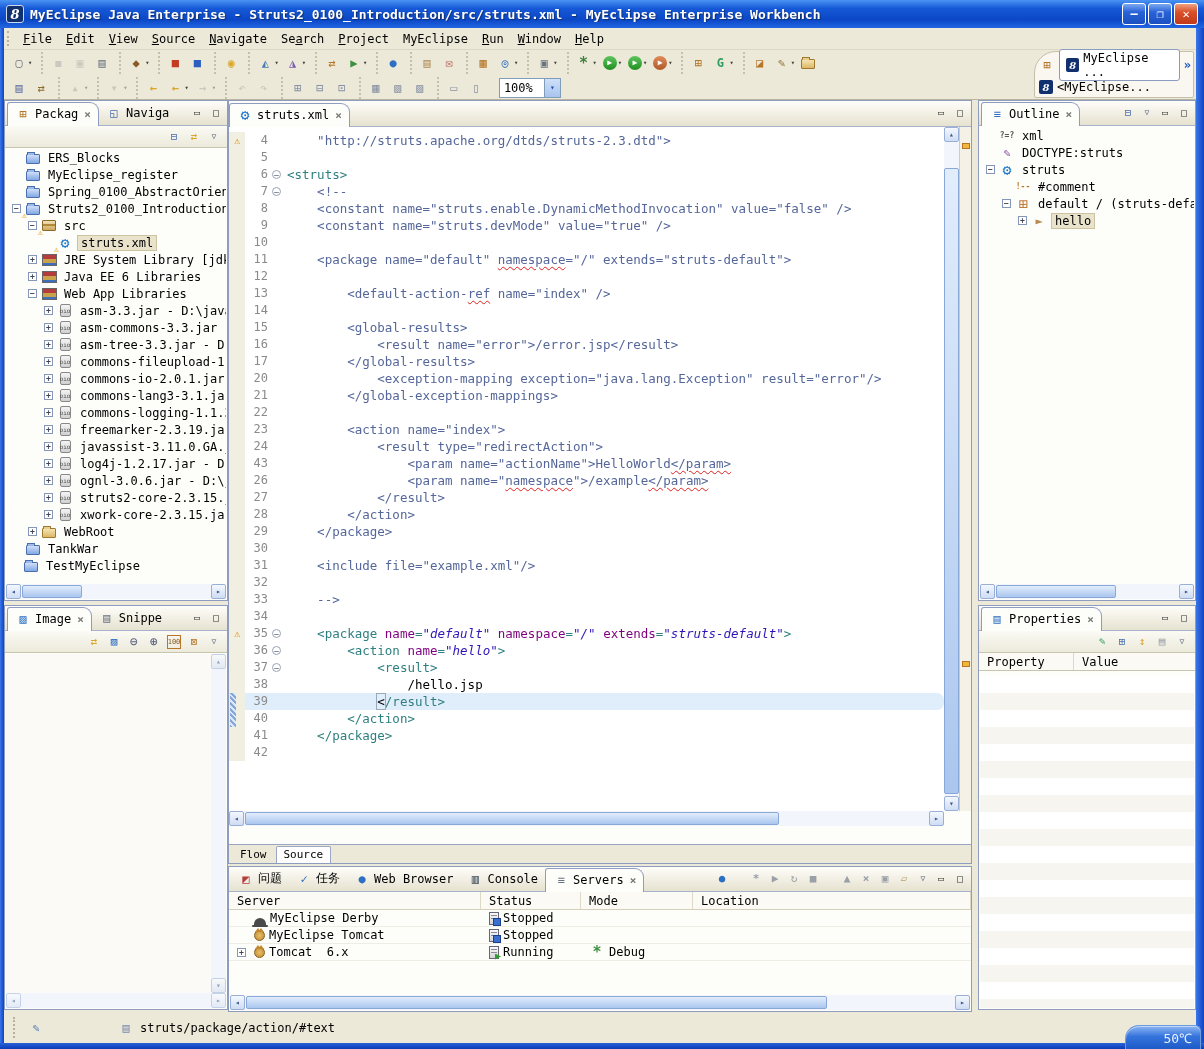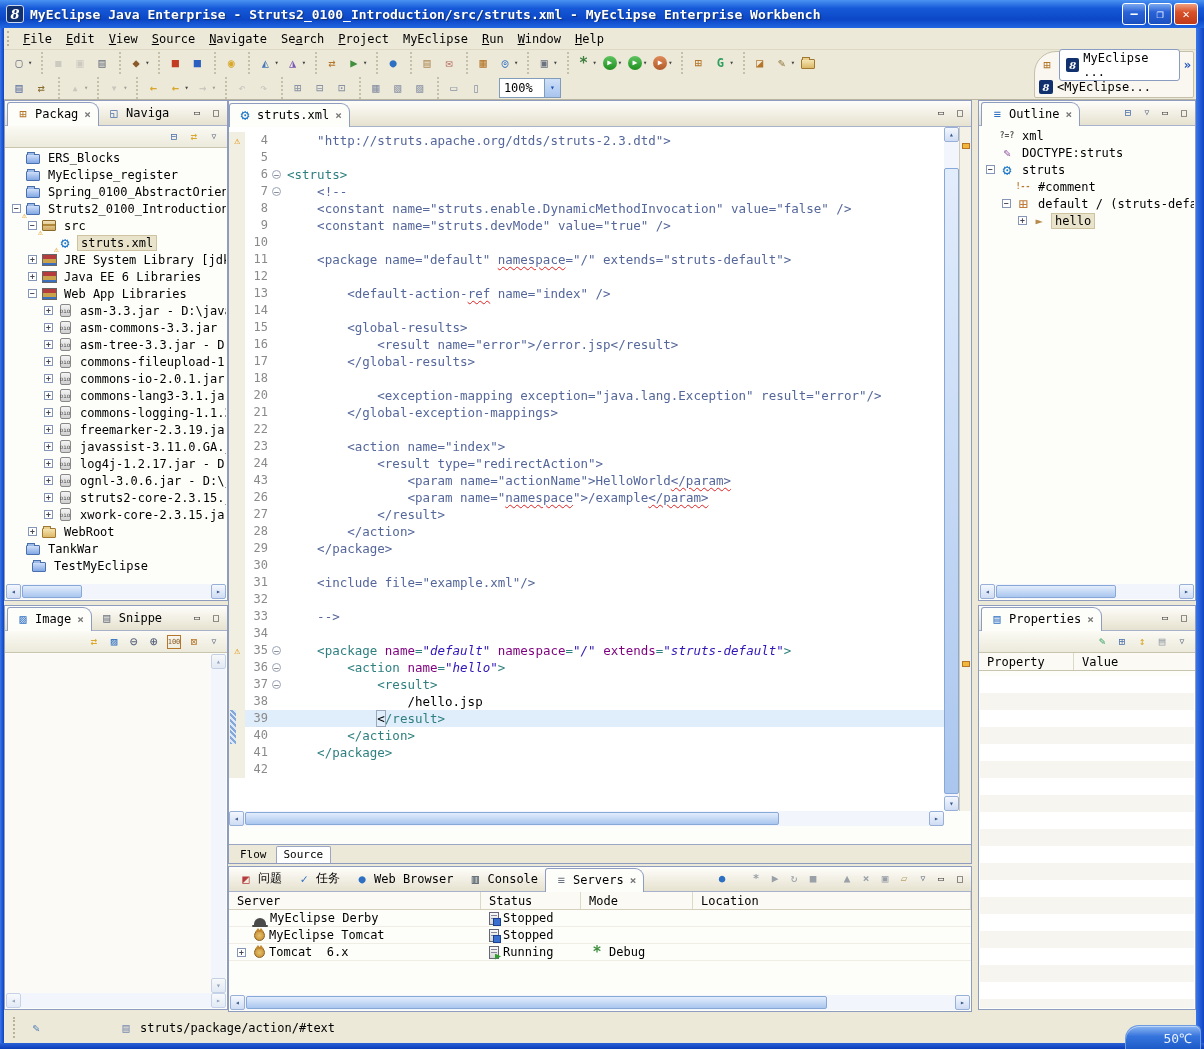--- a/index.html
+++ b/index.html
@@ -118,21 +118,21 @@
   .sbh { display:flex; height:15px; }
   .sbv { display:flex; flex-direction:column; width:15px; }
 
   
   #editor { left:228px; top:100px; width:744px; height:764px; }
   .edtabs { height:26px; background:linear-gradient(#fefdf9,#e6e2d0); border-bottom:1px solid #a8b2cc;
       display:flex; align-items:flex-end; position:relative; }
   .edbody { position:absolute; left:0; right:0; top:26px; bottom:52px; background:#fff; overflow:hidden; }
   #lines { position:absolute; left:0; top:5px; right:27px; }
   .cline { display:flex; height:17px; line-height:17px; font-size:12.5px; white-space:pre; }
-  .cline.cur { background:#e0edfa; }
+  .cline.cur { background:#e0edfa;border-radius:7px; }
   .ann { width:16px; flex:none; background:#f1eee2; text-align:center; font-size:10px; color:#e09000; position:relative; }
   .ann .selmark { position:absolute; inset:0 9px 0 1px;
       background:repeating-linear-gradient(45deg,#86a8d8 0 2px,#dce8f8 2px 4px); }
   .lnum { width:26px; flex:none; color:#8a8a8a; text-align:right; padding-right:3px; font-size:12px; }
   .foldc { width:12px; flex:none; position:relative; }
   .foldm { position:absolute; top:4px; left:1px; width:9px; height:9px; border:1px solid #99a4b8; border-radius:50%;
       background:#fff; font:9px/8px "DejaVu Sans Mono"; text-align:center; color:#667; }
   .ctext { padding-left:4px; }
   .cm { color:#55679a; } .tg { color:#2e7f7f; } .at { color:#7f007f; }
   .vl { color:#3014b8; font-style:italic; } .tx { color:#000000; }
@@ -477,21 +477,21 @@
         <div class="trow" style="padding-left: 38px;"><span class="exp">+</span><span class="icw"><span class="ic jar">oıo</span></span><span class="tlabel">commons-lang3-3.1.jar</span></div>
         <div class="trow" style="padding-left: 38px;"><span class="exp">+</span><span class="icw"><span class="ic jar">oıo</span></span><span class="tlabel">commons-logging-1.1.3.</span></div>
         <div class="trow" style="padding-left: 38px;"><span class="exp">+</span><span class="icw"><span class="ic jar">oıo</span></span><span class="tlabel">freemarker-2.3.19.jar</span></div>
         <div class="trow" style="padding-left: 38px;"><span class="exp">+</span><span class="icw"><span class="ic jar">oıo</span></span><span class="tlabel">javassist-3.11.0.GA.ja</span></div>
         <div class="trow" style="padding-left: 38px;"><span class="exp">+</span><span class="icw"><span class="ic jar">oıo</span></span><span class="tlabel">log4j-1.2.17.jar - D:\</span></div>
         <div class="trow" style="padding-left: 38px;"><span class="exp">+</span><span class="icw"><span class="ic jar">oıo</span></span><span class="tlabel">ognl-3.0.6.jar - D:\ja</span></div>
         <div class="trow" style="padding-left: 38px;"><span class="exp">+</span><span class="icw"><span class="ic jar">oıo</span></span><span class="tlabel">struts2-core-2.3.15.ja</span></div>
         <div class="trow" style="padding-left: 38px;"><span class="exp">+</span><span class="icw"><span class="ic jar">oıo</span></span><span class="tlabel">xwork-core-2.3.15.jar</span></div>
         <div class="trow" style="padding-left: 22px;"><span class="exp">+</span><span class="icw"><span class="ic fold t"></span></span><span class="tlabel">WebRoot</span></div>
         <div class="trow" style="padding-left: 6px;"><span class="expsp"></span><span class="icw"><span class="ic fold b"></span></span><span class="tlabel">TankWar</span></div>
-        <div class="trow" style="padding-left: 12px;"><span class="expsp"></span><span class="icw"><span class="ic fold b"></span></span><span class="tlabel">TestMyEclipse</span></div>
+        <div class="trow" style="padding-left: 4px;"><span class="expsp"></span><span class="icw"><span class="ic fold b"></span></span><span class="tlabel">TestMyEclipse</span></div>
       </div>
     <div class="sbh pkg-hsb">
       <span class="sbtn">◂</span>
       <span class="strack">
           <span class="sthumb" style="left:1px;top:1px;bottom:1px;width:60px"></span>
         </span>
       <span class="sbtn">▸</span>
     </div>
   </div>
 
@@ -555,21 +555,20 @@
           <div class="cline"><span class="ann"></span><span class="lnum">8</span><span class="foldc"></span><span class="ctext"><span class="cm">    &lt;constant name="struts.enable.DynamicMethodInvocation" value="false" /&gt;</span></span></div>
           <div class="cline"><span class="ann"></span><span class="lnum">9</span><span class="foldc"></span><span class="ctext"><span class="cm">    &lt;constant name="struts.devMode" value="true" /&gt;</span></span></div>
           <div class="cline"><span class="ann"></span><span class="lnum">10</span><span class="foldc"></span><span class="ctext"></span></div>
           <div class="cline"><span class="ann"></span><span class="lnum">11</span><span class="foldc"></span><span class="ctext"><span class="cm">    &lt;package name="default" </span><span class="cm sq">namespace</span><span class="cm">="/" extends="struts-default"&gt;</span></span></div>
           <div class="cline"><span class="ann"></span><span class="lnum">12</span><span class="foldc"></span><span class="ctext"></span></div>
           <div class="cline"><span class="ann"></span><span class="lnum">13</span><span class="foldc"></span><span class="ctext"><span class="cm">        &lt;default-action-</span><span class="cm sq">ref</span><span class="cm"> name="index" /&gt;</span></span></div>
           <div class="cline"><span class="ann"></span><span class="lnum">14</span><span class="foldc"></span><span class="ctext"></span></div>
           <div class="cline"><span class="ann"></span><span class="lnum">15</span><span class="foldc"></span><span class="ctext"><span class="cm">        &lt;global-results&gt;</span></span></div>
           <div class="cline"><span class="ann"></span><span class="lnum">16</span><span class="foldc"></span><span class="ctext"><span class="cm">            &lt;result name="error"&gt;/error.jsp&lt;/result&gt;</span></span></div>
           <div class="cline"><span class="ann"></span><span class="lnum">17</span><span class="foldc"></span><span class="ctext"><span class="cm">        &lt;/global-results&gt;</span></span></div>
-          <div class="cline"><span class="ann"></span><span class="lnum">18</span><span class="foldc"></span><span class="ctext"></span></div>
           <div class="cline"><span class="ann"></span><span class="lnum">20</span><span class="foldc"></span><span class="ctext"><span class="cm">            &lt;exception-mapping exception="java.lang.Exception" result="error"/&gt;</span></span></div>
           <div class="cline"><span class="ann"></span><span class="lnum">21</span><span class="foldc"></span><span class="ctext"><span class="cm">        &lt;/global-exception-mappings&gt;</span></span></div>
           <div class="cline"><span class="ann"></span><span class="lnum">22</span><span class="foldc"></span><span class="ctext"></span></div>
           <div class="cline"><span class="ann"></span><span class="lnum">23</span><span class="foldc"></span><span class="ctext"><span class="cm">        &lt;action name="index"&gt;</span></span></div>
           <div class="cline"><span class="ann"></span><span class="lnum">24</span><span class="foldc"></span><span class="ctext"><span class="cm">            &lt;result type="redirectAction"&gt;</span></span></div>
           <div class="cline"><span class="ann"></span><span class="lnum">43</span><span class="foldc"></span><span class="ctext"><span class="cm">                &lt;param name="actionName"&gt;HelloWorld</span><span class="cm sq">&lt;/param&gt;</span></span></div>
           <div class="cline"><span class="ann"></span><span class="lnum">26</span><span class="foldc"></span><span class="ctext"><span class="cm">                &lt;param name="</span><span class="cm sq">namespace</span><span class="cm">"&gt;/example</span><span class="cm sq">&lt;/param&gt;</span></span></div>
           <div class="cline"><span class="ann"></span><span class="lnum">27</span><span class="foldc"></span><span class="ctext"><span class="cm">            &lt;/result&gt;</span></span></div>
           <div class="cline"><span class="ann"></span><span class="lnum">28</span><span class="foldc"></span><span class="ctext"><span class="cm">        &lt;/action&gt;</span></span></div>
           <div class="cline"><span class="ann"></span><span class="lnum">29</span><span class="foldc"></span><span class="ctext"><span class="cm">    &lt;/package&gt;</span></span></div>

